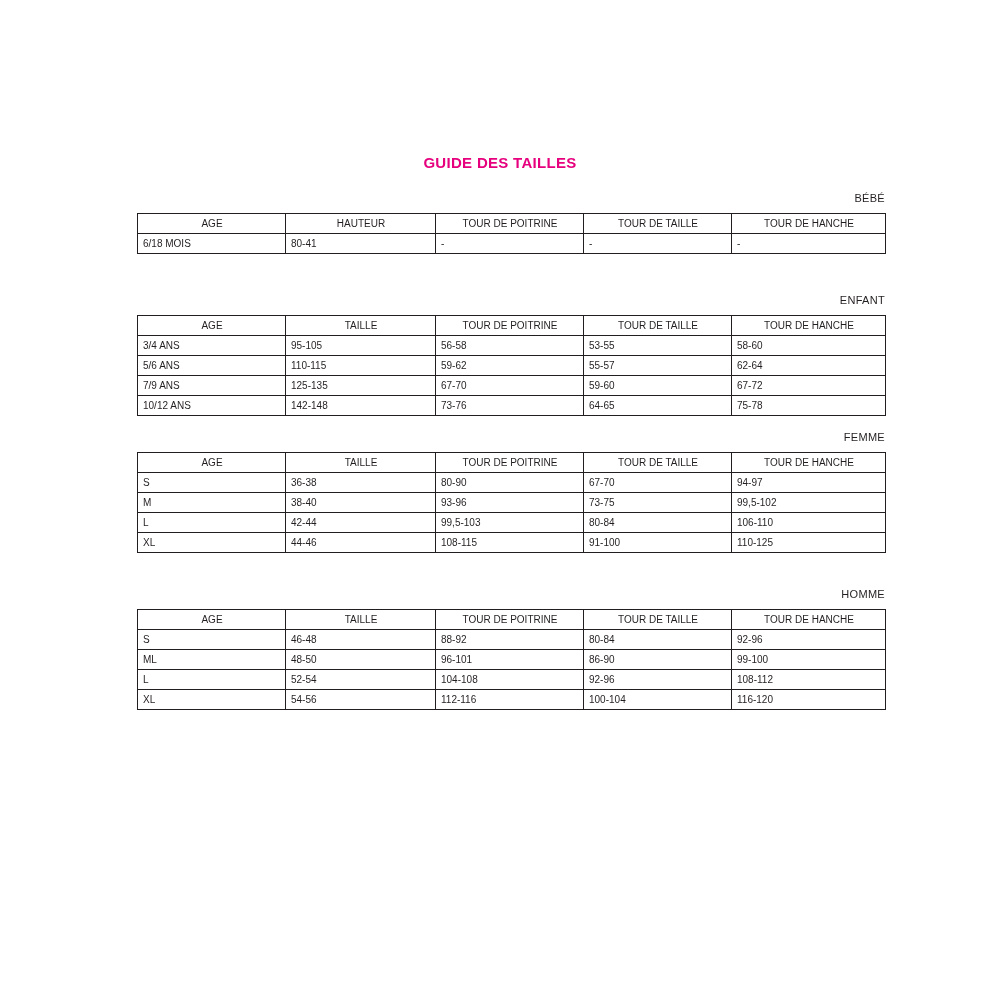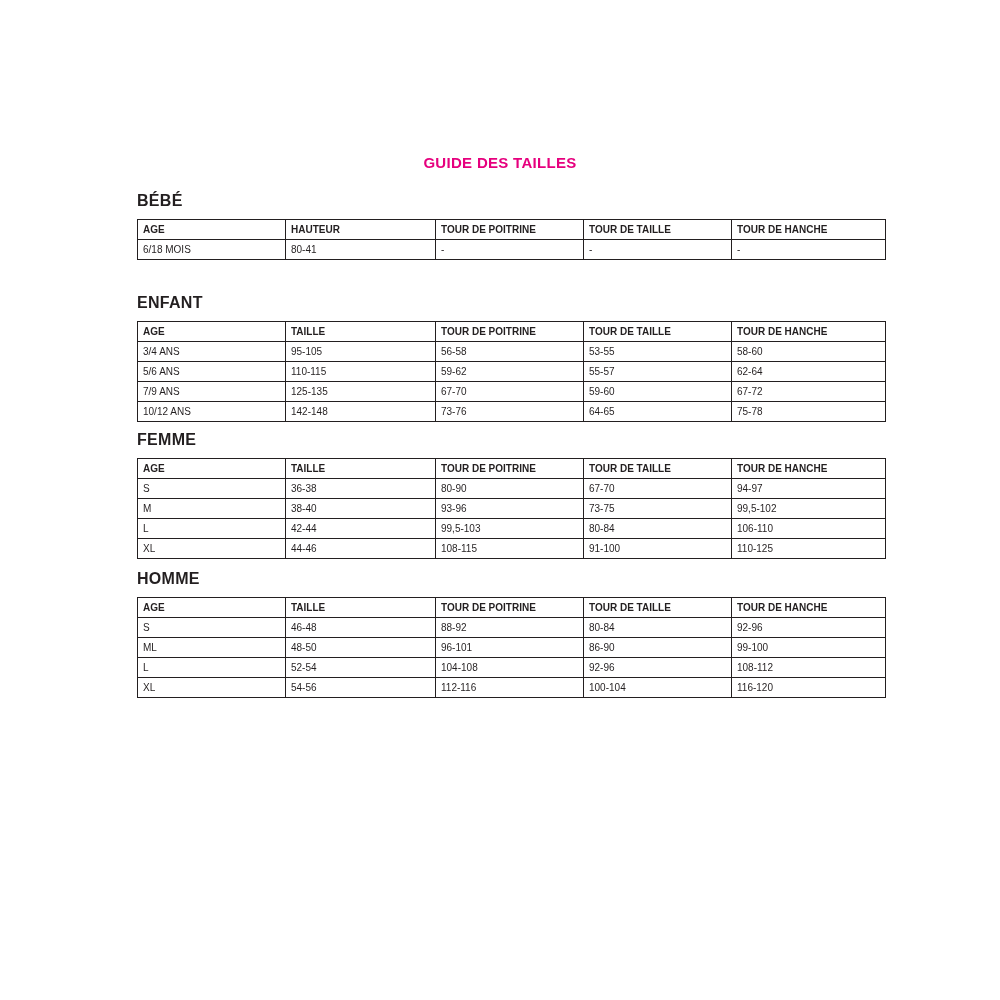--- a/index.html
+++ b/index.html
@@ -32,23 +32,23 @@
     font-weight: bold;
     color: #e6007e;
     letter-spacing: 0.3px;
   }
   .section {
     position: absolute;
     left: 137px;
     width: 748px;
   }
   .section-title {
-    text-align: left;
-    font-size: 16px;
-    font-weight: bold;
+    text-align: right;
+    font-size: 11px;
+    font-weight: normal;
     color: #231f20;
     letter-spacing: 0.3px;
     margin-bottom: 9px;
   }
   table.size-table {
     border-collapse: collapse;
     width: 748px;
     table-layout: fixed;
   }
   table.size-table th,
@@ -59,21 +59,22 @@
     padding: 4px 4px 4px 5px;
     height: 11px;
     vertical-align: middle;
     text-align: left;
     font-weight: normal;
     color: #231f20;
     overflow: hidden;
     white-space: nowrap;
   }
   table.size-table th {
-    font-weight: bold;
+    font-weight: normal;
+    text-align: center;
   }
   table.size-table col.c0 { width: 148px; }
   table.size-table col.c1 { width: 150px; }
   table.size-table col.c2 { width: 148px; }
   table.size-table col.c3 { width: 148px; }
   table.size-table col.c4 { width: 154px; }
 </style>
 </head>
 <body>
 
@@ -209,21 +210,21 @@
           <td>XL</td>
           <td>44-46</td>
           <td>108-115</td>
           <td>91-100</td>
           <td>110-125</td>
         </tr>
       </tbody>
     </table>
   </div>
 
-  <div class="section" id="section-3" style="top:570px;">
+  <div class="section" id="section-3" style="top:588px;">
     <div class="section-title">HOMME</div>
     <table class="size-table">
       <colgroup>
           <col class="c0">
           <col class="c1">
           <col class="c2">
           <col class="c3">
           <col class="c4">
         </colgroup>
       <thead>

